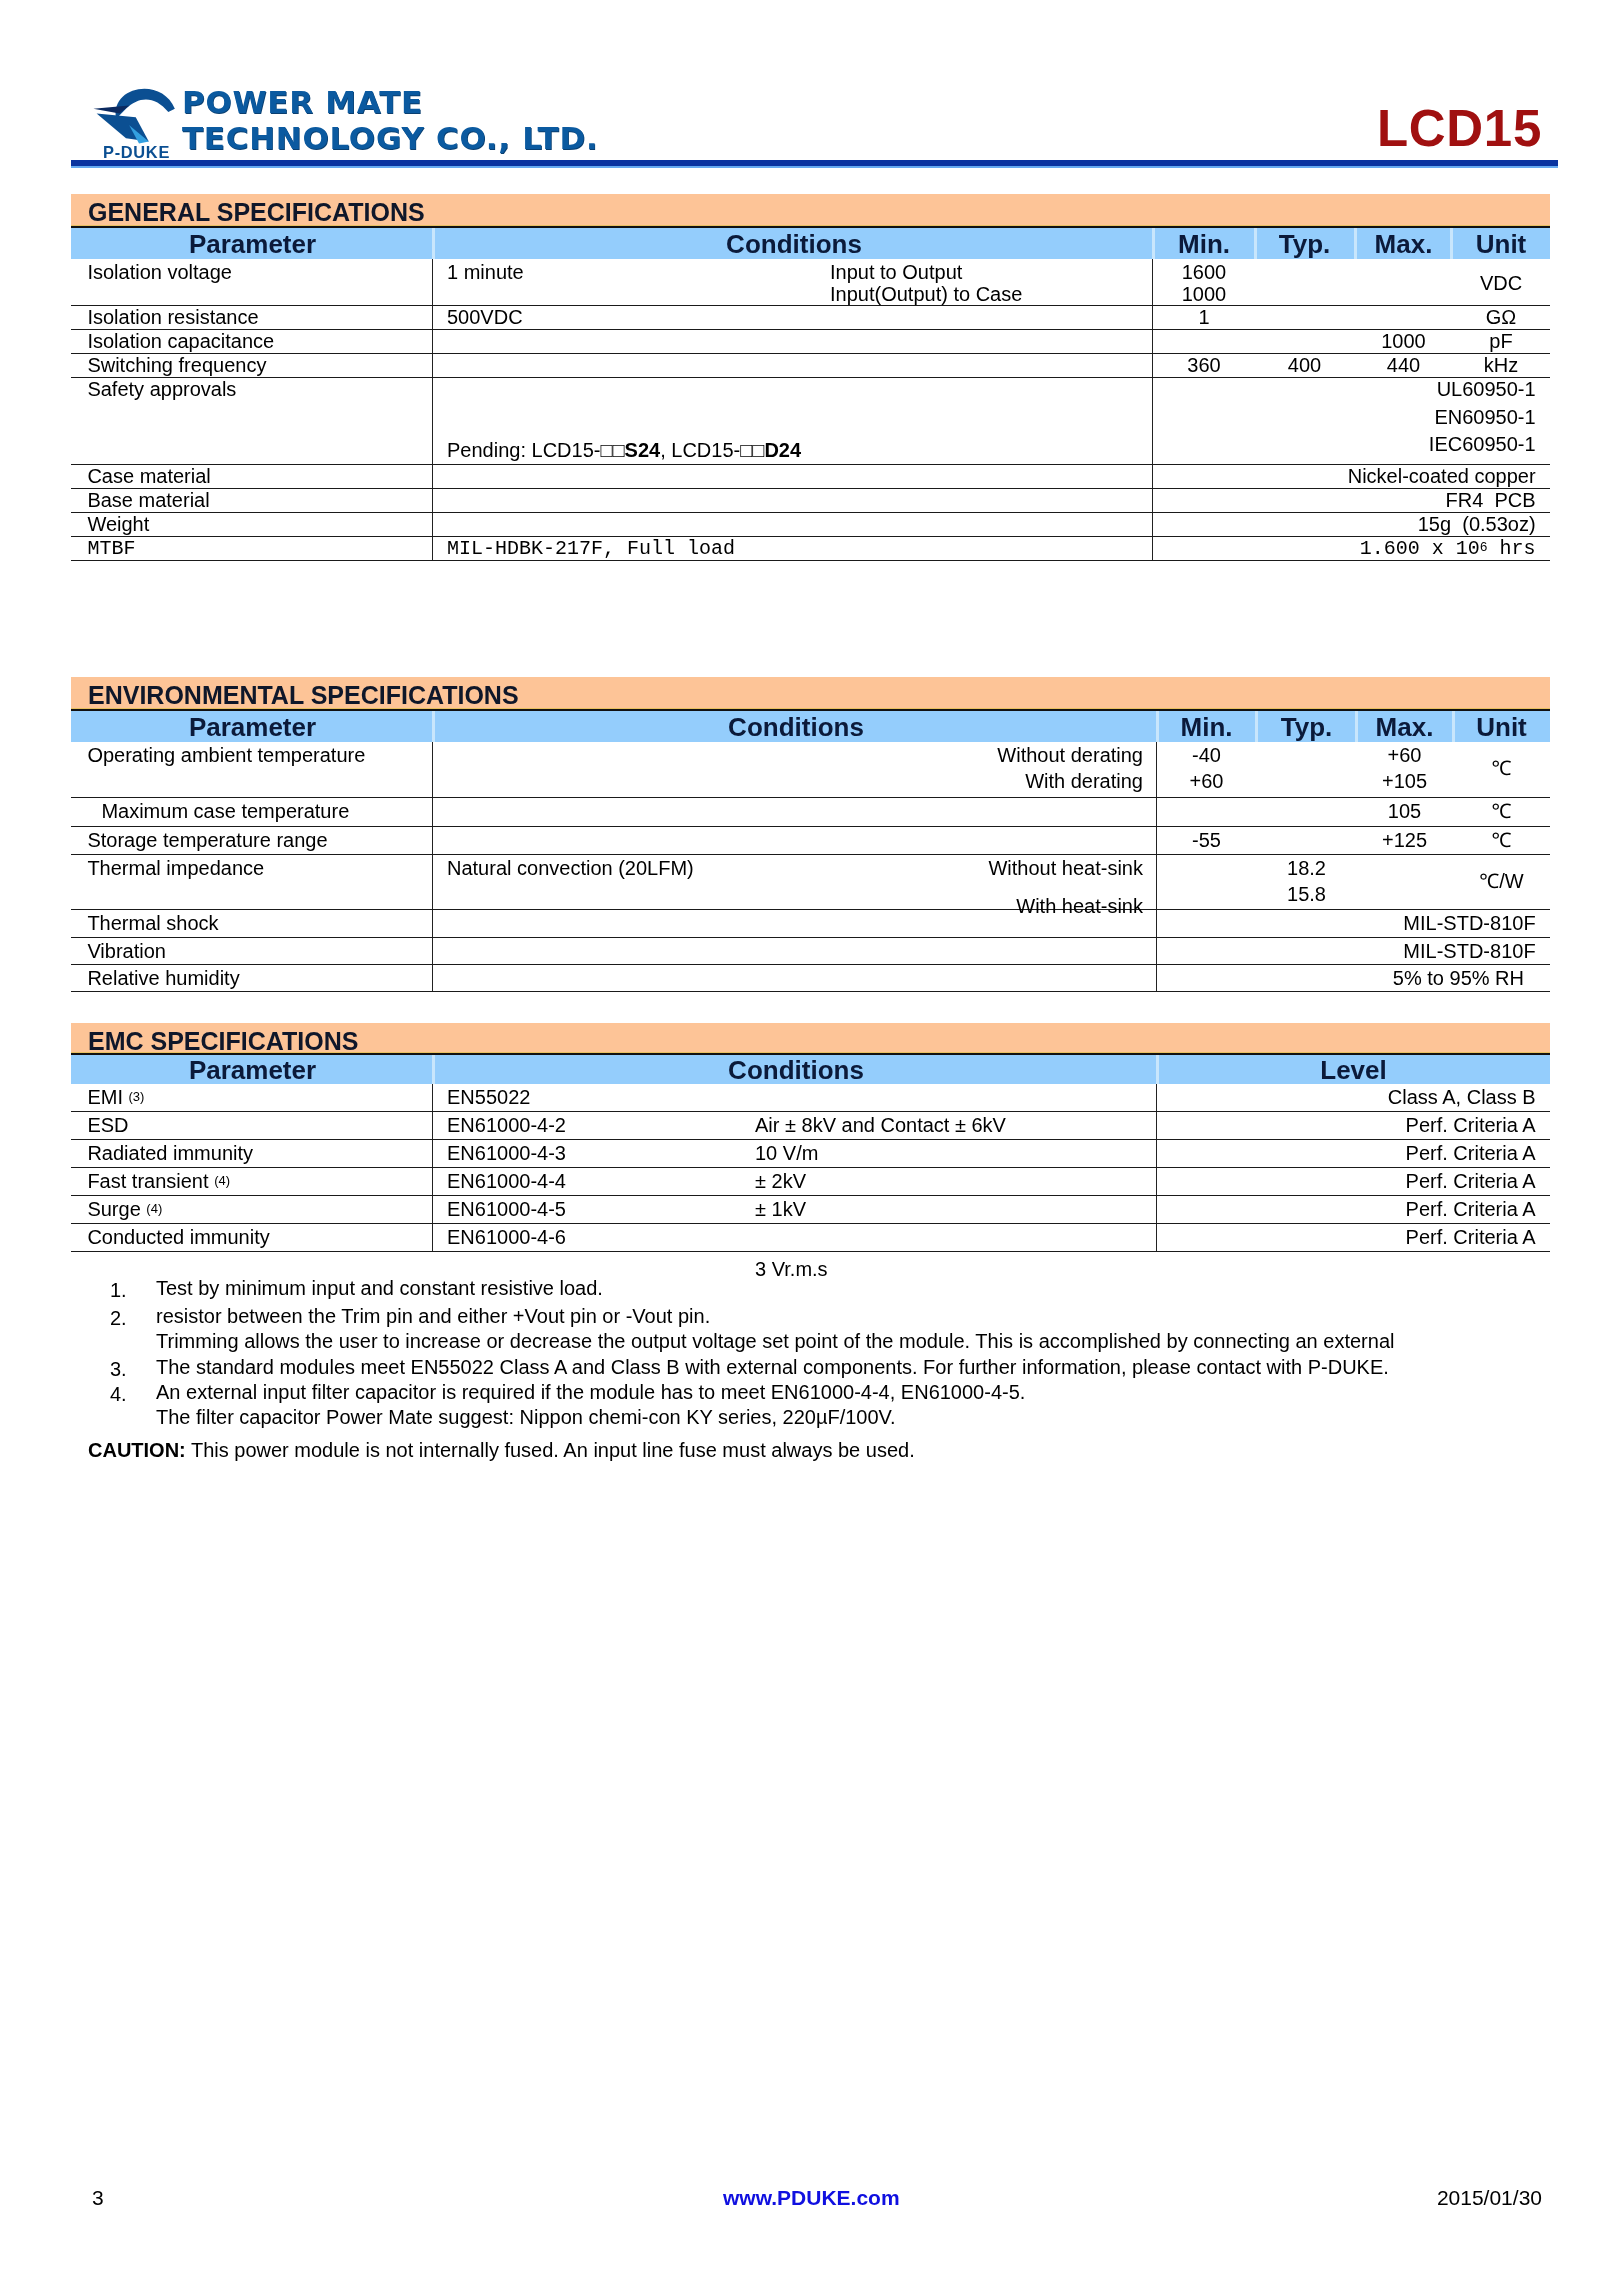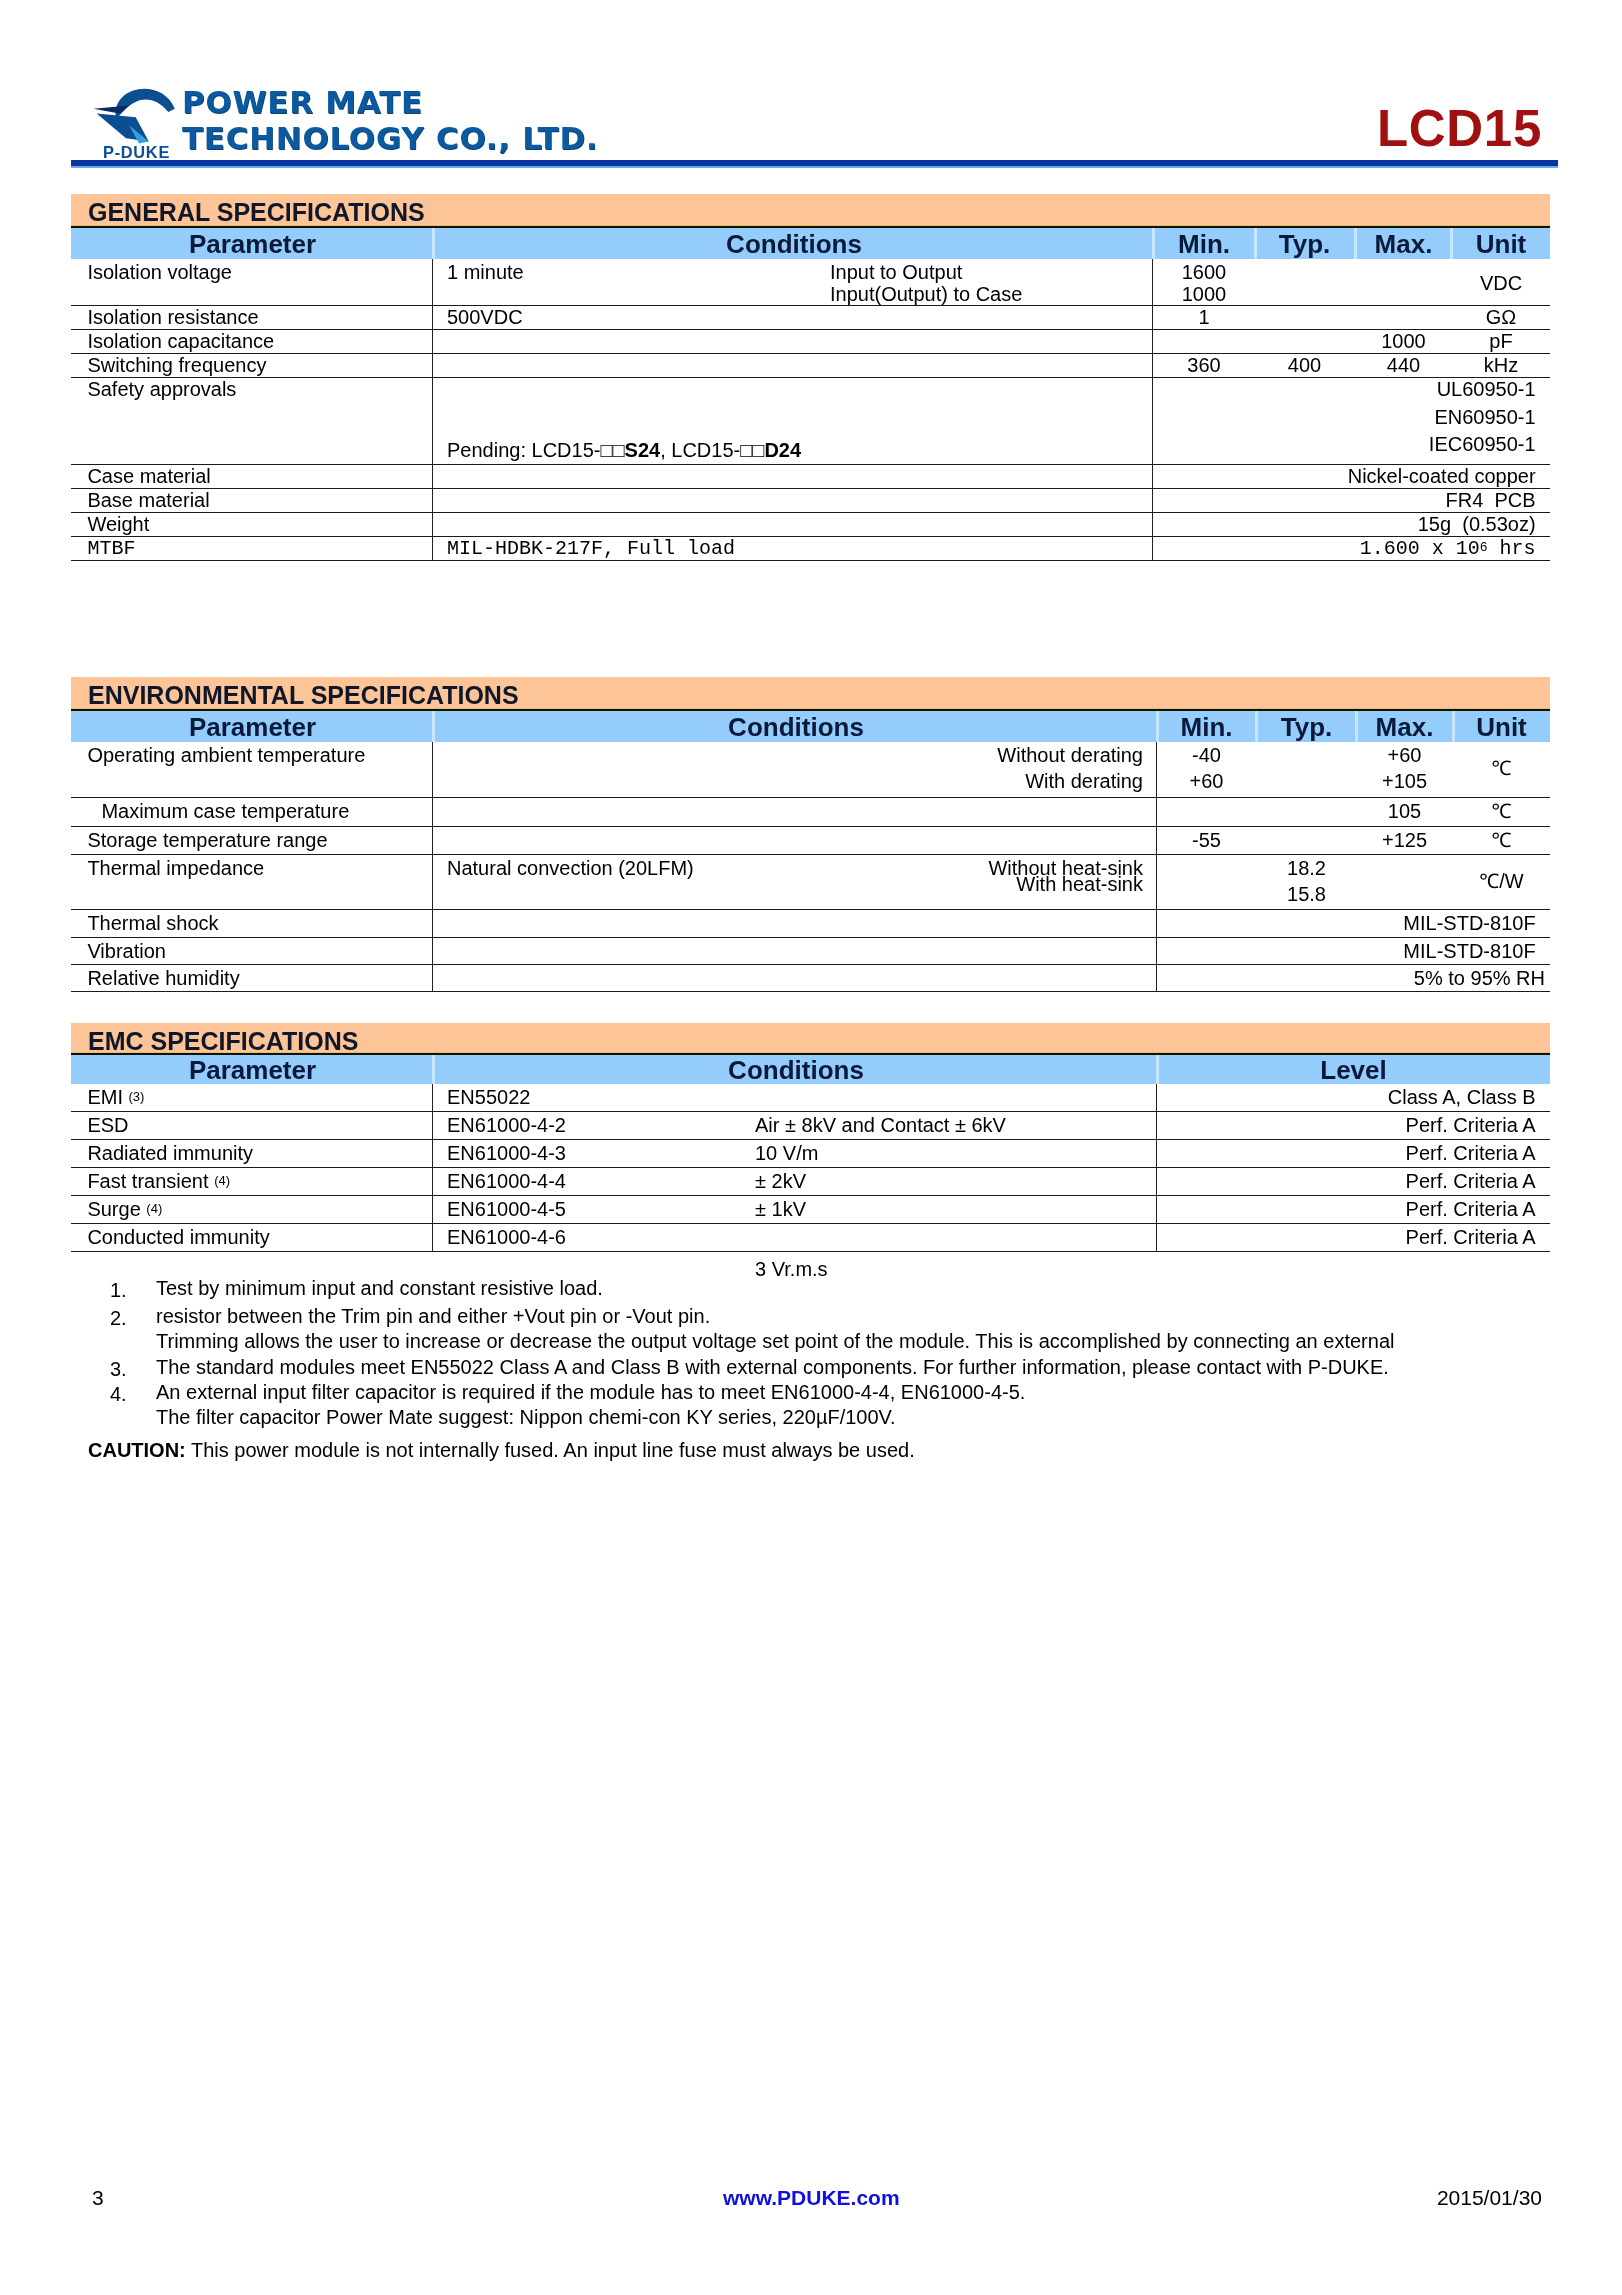--- a/index.html
+++ b/index.html
@@ -197,21 +197,21 @@
     <div class="c ctr" style="left:1285px;width:97px;">+125</div>
     <div class="c ctr" style="left:1382px;width:97px;">℃</div>
   </div>
 
   <div class="row" style="height:54px;">
     <div class="vline" style="left:361px;"></div>
     <div class="vline" style="left:1085px;"></div>
     <div class="c" style="left:16.4px;">Thermal impedance</div>
     <div class="c" style="left:376px;">Natural convection (20LFM)</div>
     <div class="c r" style="right:407px;">Without heat-sink</div>
-    <div class="c r" style="right:407px;top:16px;margin-left:23px;">With heat-sink</div>
+    <div class="c r" style="right:407px;top:38px;margin-left:23px;">With heat-sink</div>
     <div class="c ctr" style="left:1186px;width:99px;">18.2</div>
     <div class="c ctr" style="left:1186px;width:99px;top:26px;">15.8</div>
     <div class="c ctr" style="left:1382px;width:97px;top:13px;">℃/W</div>
   </div>
 
   <div class="row" style="height:27px;">
     <div class="vline" style="left:361px;"></div>
     <div class="vline" style="left:1085px;"></div>
     <div class="c" style="left:16.4px;">Thermal shock</div>
     <div class="c r" style="right:14.4px;">MIL-STD-810F</div>
@@ -221,21 +221,21 @@
     <div class="vline" style="left:361px;"></div>
     <div class="vline" style="left:1085px;"></div>
     <div class="c" style="left:16.4px;">Vibration</div>
     <div class="c r" style="right:14.4px;">MIL-STD-810F</div>
   </div>
 
   <div class="row" style="height:26px;">
     <div class="vline" style="left:361px;"></div>
     <div class="vline" style="left:1085px;"></div>
     <div class="c" style="left:16.4px;">Relative humidity</div>
-    <div class="c r" style="right:5px;">5% to 95% RH</div>
+    <div class="c r" style="right:26px;">5% to 95% RH</div>
   </div>
 </div>
 
 <div class="section" style="top:1023px;">
   <div class="sec-title" style="height:29px;">
       <span>EMC SPECIFICATIONS</span>
     </div>
   <div class="hdr" style="height:29px;">
     <div class="c" style="left:0;width:363px;height:29px;line-height:30px;">Parameter</div>
     <div class="sep" style="left:361px;height:29px;"></div>

